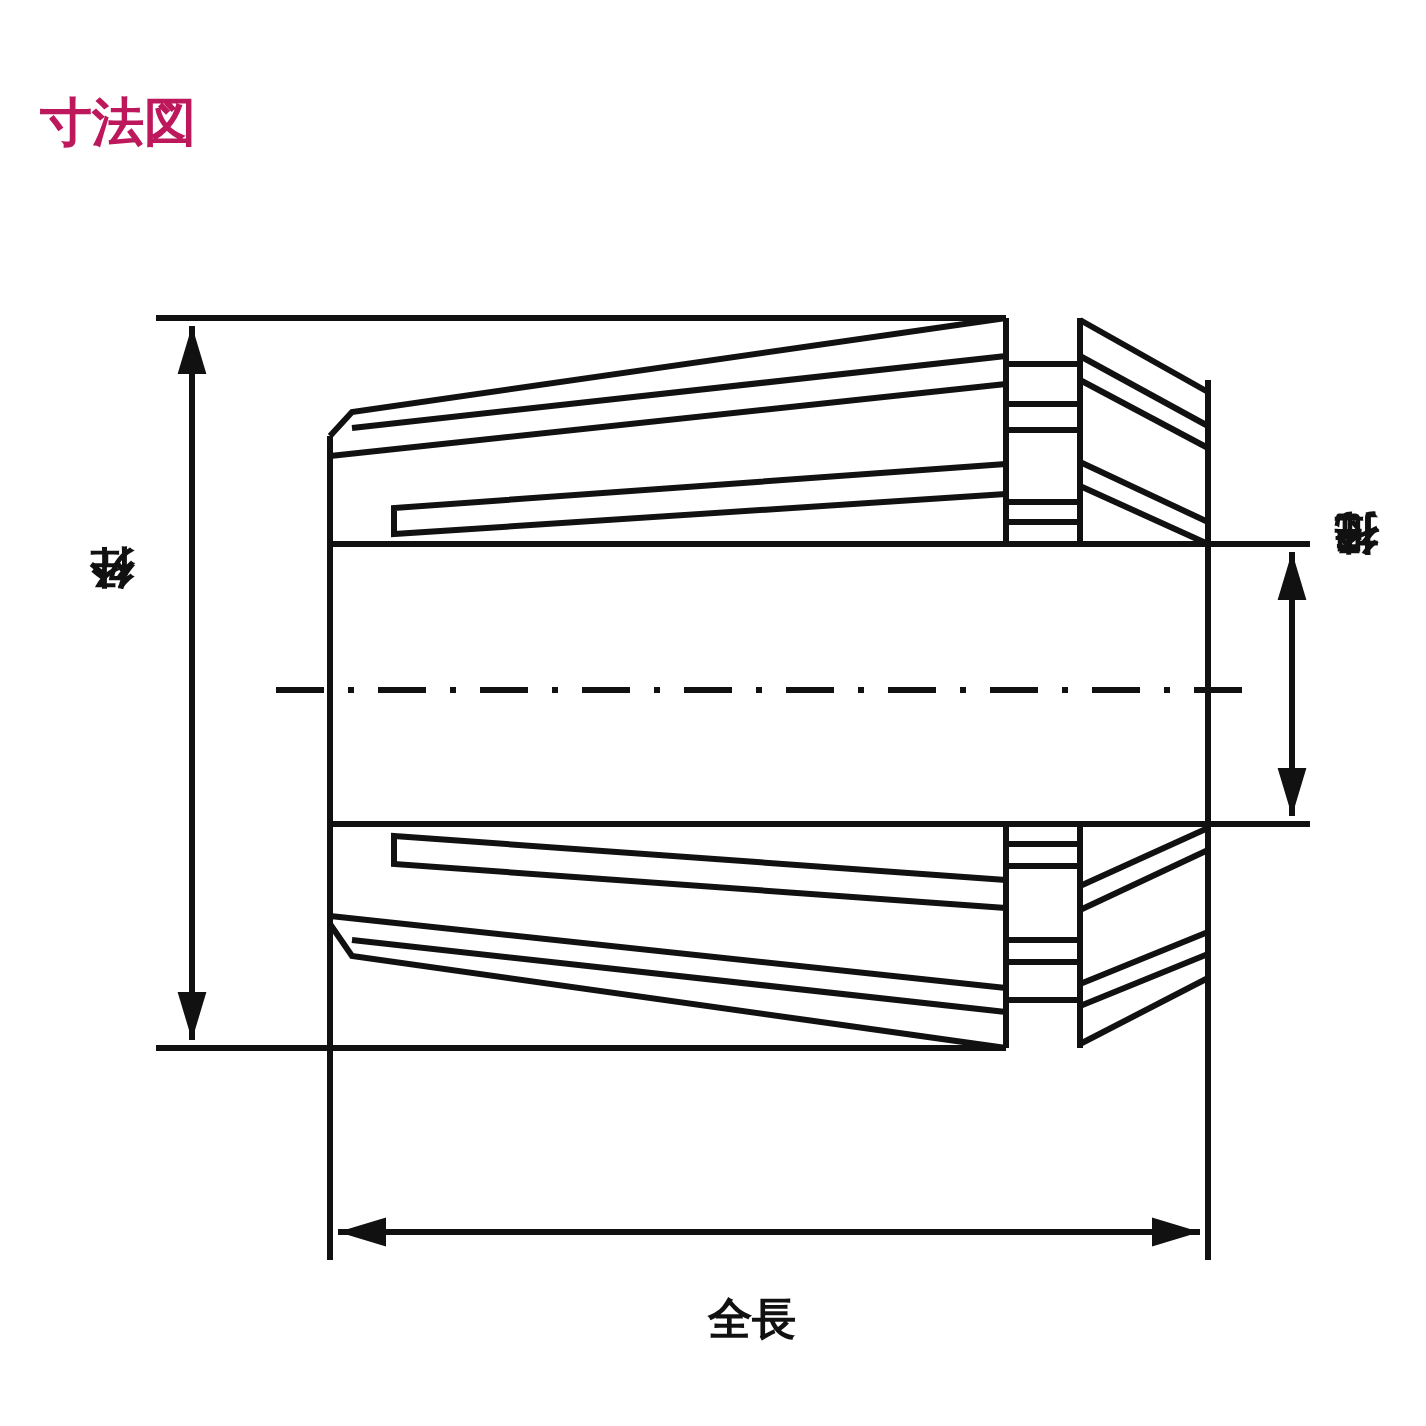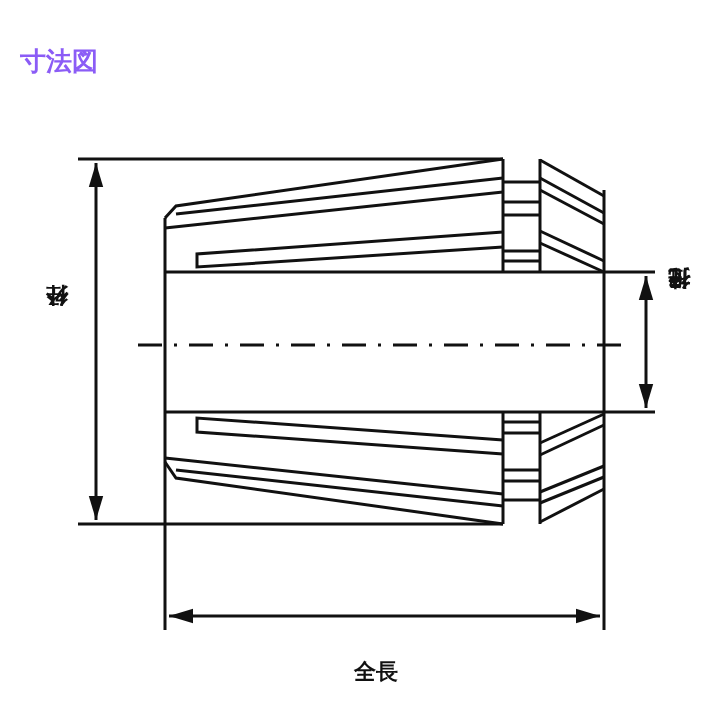--- a/index.html
+++ b/index.html
@@ -13,34 +13,33 @@
       position: relative;
       overflow: hidden;
       font-family: "DejaVu Sans", sans-serif;
     }
     .title {
       position: absolute;
       left: 20px;
       top: 44px;
       font-size: 26px;
       font-weight: bold;
-      color: #8b5cf6;
+      color: #be185d;
       letter-spacing: 0px;
     }
     svg.drawing {
       position: absolute;
       left: 0;
       top: 0;
     }
     .lbl {
       position: absolute;
       font-weight: bold;
       color: #111;
       font-size: 22px;
-      margin-top: 12px;
     }
     .lbl-vert {
       writing-mode: vertical-rl;
       transform: rotate(180deg);
     }
     .lbl-outer { left: 42px; top: 313px; }
     .lbl-grip  { left: 664px; top: 296px; }
     .lbl-length { left: 354px; top: 645px; }
   </style>
 </head>

